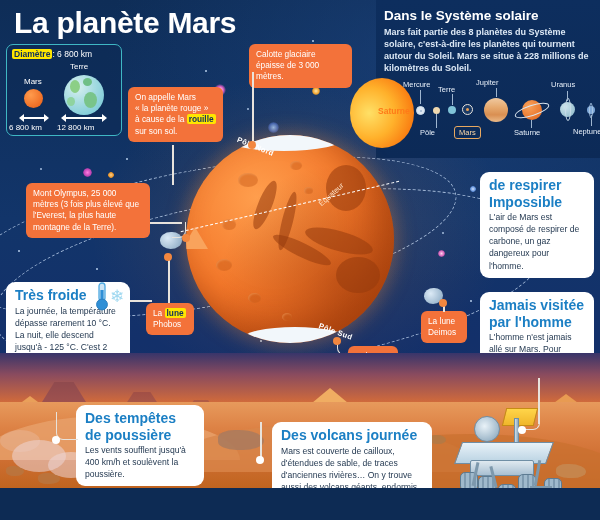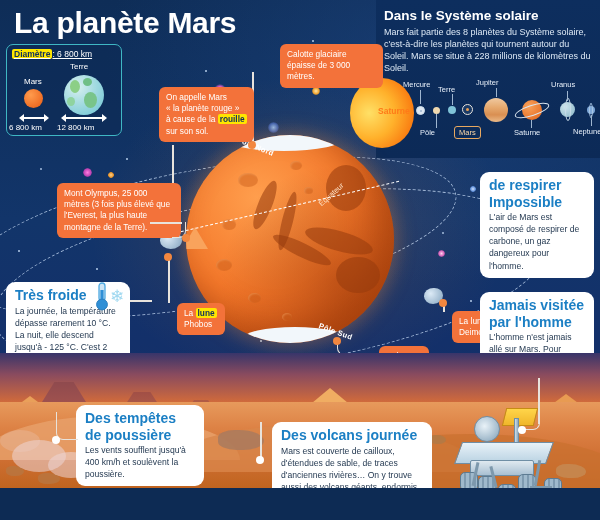--- a/index.html
+++ b/index.html
@@ -36,21 +36,21 @@
     letter-spacing: -0.3px;
   }
 
   
   .solar-panel {
     position: absolute; left: 376px; top: 0px; width: 224px; height: 158px;
     background: linear-gradient(180deg,#0d2e5e 0%, #0c2a57 100%);
     padding: 8px 8px 0 8px;
   }
   .solar-panel h2 { font-size: 13.5px; color: #fff; font-weight: bold; margin-bottom: 3px; }
-  .solar-panel p { font-size: 9px; color: #dce8f5; line-height: 1.35; }
+  .solar-panel p { font-size: 9px; color: #dce8f5; line-height: 1.35; font-weight: bold; }
 
   .solar-row { position: absolute; left: 0; top: 74px; width: 224px; height: 84px; }
   .sun {
     position: absolute; left: -26px; top: 4px; width: 64px; height: 70px;
     border-radius: 50%;
     background: radial-gradient(circle at 30% 50%, #ffe066 0%, #ffb12b 45%, #f97a10 80%);
   }
   .sun-label {
     position: absolute; left: 2px; top: 32px; font-size: 8.5px; color: #ff7a18; font-weight: bold;
   }
@@ -106,21 +106,21 @@
   .moon {
     position: absolute; border-radius: 50% 45% 52% 48%;
     background: radial-gradient(circle at 35% 35%, #dceaf6, #9db8cf 70%, #7e98b2 100%);
   }
 
   
   .cal-orange {
     position: absolute;
     background: #f3723a; color: #ffffff;
     border-radius: 6px; padding: 5px 7px;
-    font-size: 8.3px; line-height: 1.35; margin-left: 31px;
+    font-size: 8.3px; line-height: 1.35;
   }
   .cal-white {
     position: absolute;
     background: #ffffff; border-radius: 9px;
     padding: 6px 9px;
   }
   .cal-white h3 {
     font-size: 14px; font-weight: bold; color: #1b7fc4; line-height: 1.05;
     margin-bottom: 2px;
   }
@@ -145,21 +145,21 @@
     position: absolute; border-right: 1.6px solid #e8e3dc; border-bottom: 1.6px solid #e8e3dc;
     border-bottom-right-radius: 7px;
   }
 
   
   .diam-box {
     position: absolute; left: 6px; top: 44px; width: 116px; height: 92px;
     border: 1.4px solid #3fb7c4; border-radius: 7px;
     background: rgba(13,42,84,0.55);
   }
-  .diam-title { position: absolute; left: 5px; top: 4px; font-size: 8.5px; color: #ffffff; white-space: nowrap; text-decoration: underline; }
+  .diam-title { position: absolute; left: 5px; top: 4px; font-size: 8.5px; color: #ffffff; white-space: nowrap; }
   .mini-label { position: absolute; font-size: 8px; color: #ffffff; }
   .mini-mars {
     position: absolute; left: 17px; top: 44px; width: 19px; height: 19px; border-radius: 50%;
     background: radial-gradient(circle at 35% 32%, #ff9b4d, #ef6e25 70%, #c75615 100%);
   }
   .mini-earth {
     position: absolute; left: 57px; top: 30px; width: 40px; height: 40px; border-radius: 50%;
     background: radial-gradient(circle at 34% 30%, #d8f0ef 0%, #a9dde2 40%, #6cc4d4 100%);
     overflow: hidden;
   }

